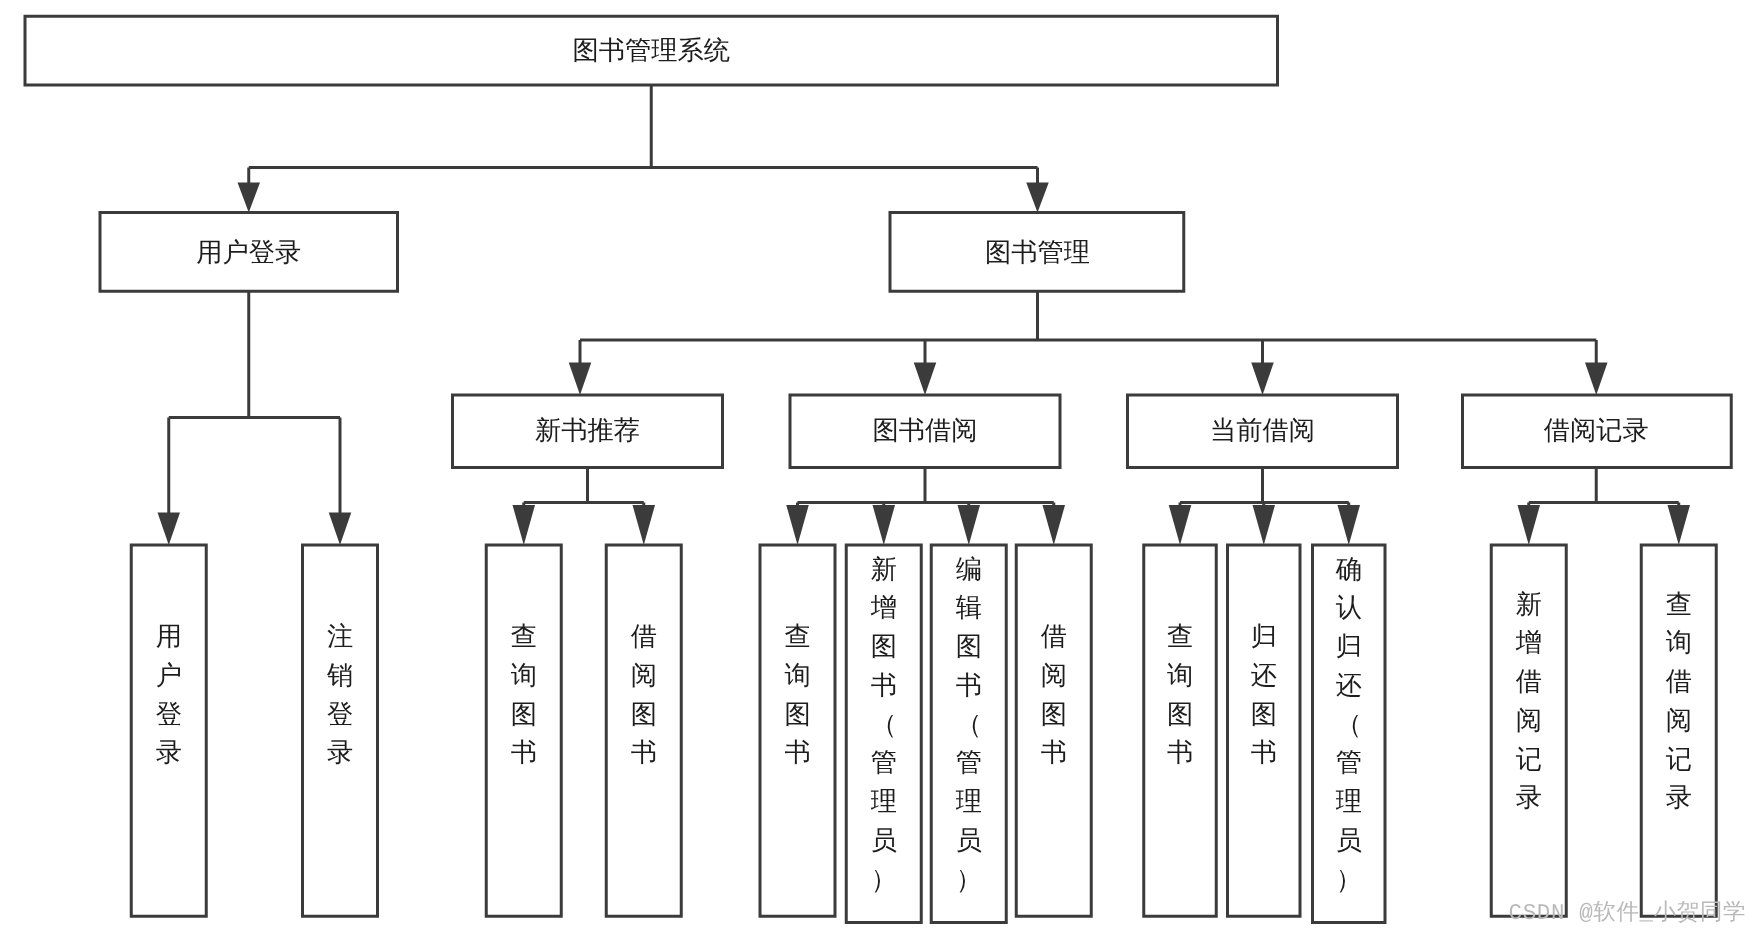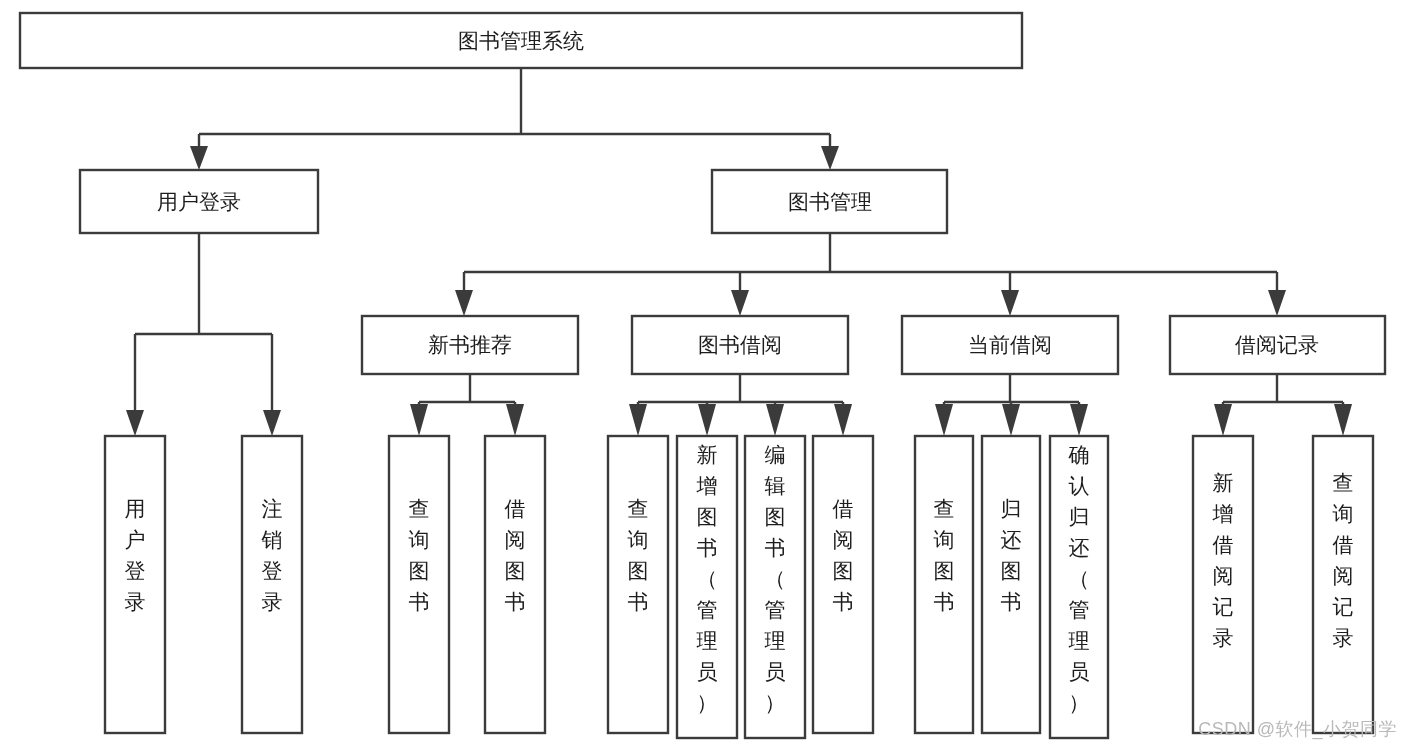--- a/index.html
+++ b/index.html
@@ -54,21 +54,21 @@
     font-family: "Liberation Sans", "DejaVu Sans", sans-serif;
     font-size: 21px;
     text-anchor: middle;
   }
   .watermark {
     position: absolute;
     right: 8px;
     bottom: 6px;
     color: #b9b9b9;
     font-size: 18px;
-    font-family: Liberation Sans, sans-serif;
+    font-family: Liberation Mono, monospace;
     letter-spacing: 0.5px;
     white-space: nowrap;
     user-select: none;
   }
 </style>
 </head>
 <body>
 
 <div id="diagram-root">
 

